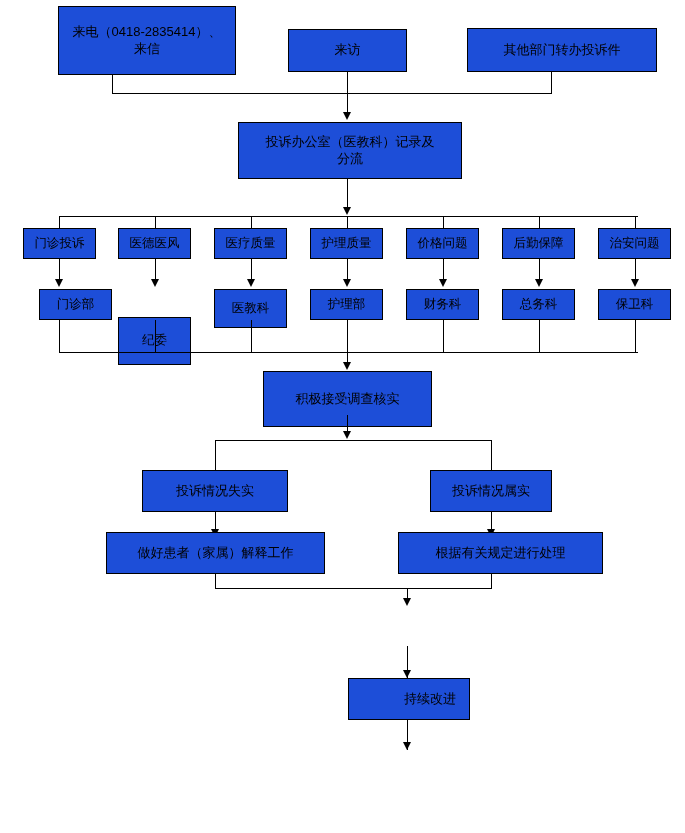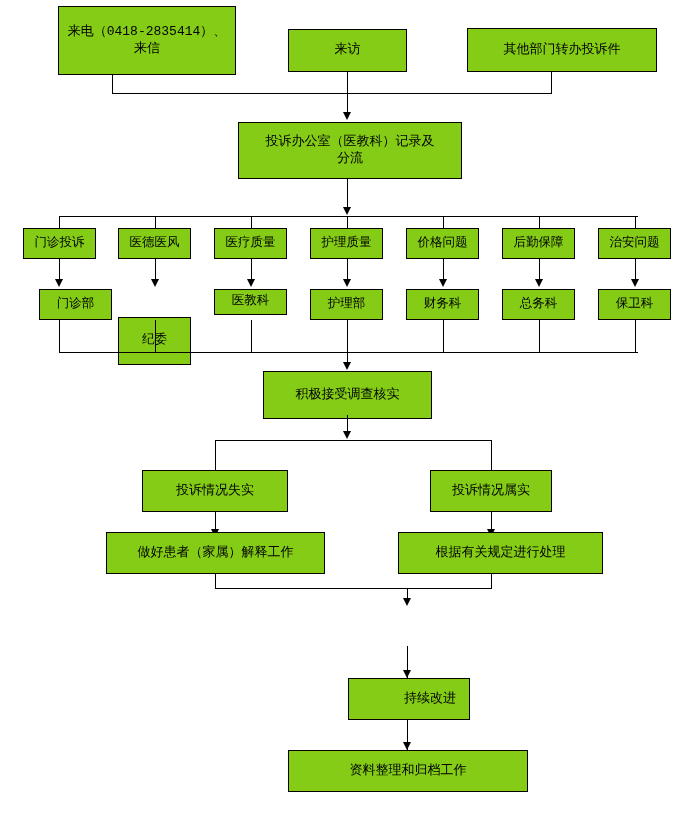--- a/index.html
+++ b/index.html
@@ -15,31 +15,30 @@
     position: relative;
     width: 685px;
     height: 833px;
     background: #ffffff;
     overflow: hidden;
   }
   .node {
     position: absolute;
     box-sizing: border-box;
     border: 1px solid #000000;
-    background: #84cc16;
+    background: #1d4ed8;
     display: flex;
     align-items: center;
     justify-content: center;
     text-align: center;
     color: #000000;
     font-size: 13px;
     line-height: 1.25;
     padding: 2px 3px;
     white-space: pre-line;
-    font-family: Liberation Mono, monospace;
   }
   .node.small { font-size: 12.5px; }
   .node.tel   { font-size: 13px; }
 
   
   .vline {
     position: absolute;
     width: 1px;
     background: #000000;
   }
@@ -112,39 +111,39 @@
   <div class="arrowhead" style="left:343px; top:279px;"></div>
   <div class="vline" style="left:443px; top:259px; height:21px;"></div>
   <div class="arrowhead" style="left:439px; top:279px;"></div>
   <div class="vline" style="left:539px; top:259px; height:21px;"></div>
   <div class="arrowhead" style="left:535px; top:279px;"></div>
   <div class="vline" style="left:635px; top:259px; height:21px;"></div>
   <div class="arrowhead" style="left:631px; top:279px;"></div>
 
   <div class="node small" style="left:23px;  top:289px; width:73px; height:31px;margin-left:16px;">门诊部</div>
   <div class="node small" style="left:118px; top:289px; width:73px; height:48px;margin-top:28px;">纪委</div>
-  <div class="node small" style="left:214px; top:289px; width:73px; height:26px;">医教科</div>
+  <div class="node small" style="left:214px; top:289px; width:73px; height:39px;">医教科</div>
   <div class="node small" style="left:310px; top:289px; width:73px; height:31px;">护理部</div>
   <div class="node small" style="left:406px; top:289px; width:73px; height:31px;">财务科</div>
   <div class="node small" style="left:502px; top:289px; width:73px; height:31px;">总务科</div>
   <div class="node small" style="left:598px; top:289px; width:73px; height:31px;">保卫科</div>
 
   <div class="vline" style="left:59px;  top:320px; height:32px;"></div>
   <div class="vline" style="left:155px; top:320px; height:32px;"></div>
   <div class="vline" style="left:251px; top:320px; height:32px;"></div>
   <div class="vline" style="left:347px; top:320px; height:32px;"></div>
   <div class="vline" style="left:443px; top:320px; height:32px;"></div>
   <div class="vline" style="left:539px; top:320px; height:32px;"></div>
   <div class="vline" style="left:635px; top:320px; height:32px;"></div>
   <div class="hline" style="left:59px; top:352px; width:579px;"></div>
 
   <div class="vline" style="left:347px; top:352px; height:12px;"></div>
   <div class="arrowhead" style="left:343px; top:362px;"></div>
 
-  <div class="node" style="left:263px; top:371px; width:169px; height:48px;">积极接受调查核实</div>
+  <div class="node" style="left:263px; top:371px; width:169px; height:56px;">积极接受调查核实</div>
 
   <div class="vline" style="left:347px; top:415px; height:18px;"></div>
   <div class="arrowhead" style="left:343px; top:431px;"></div>
   <div class="hline" style="left:215px; top:440px; width:277px;"></div>
   <div class="vline" style="left:215px; top:440px; height:30px;"></div>
   <div class="vline" style="left:491px; top:440px; height:30px;"></div>
 
   <div class="node" style="left:142px; top:470px; width:146px; height:42px;">投诉情况失实</div>
   <div class="node" style="left:430px; top:470px; width:122px; height:42px;">投诉情况属实</div>
 
@@ -164,15 +163,14 @@
 
 
   <div class="vline" style="left:407px; top:646px; height:32px;"></div>
   <div class="arrowhead" style="left:403px; top:670px;"></div>
 
   <div class="node" style="left:348px; top:678px; width:122px; height:42px;padding-left:45px;">持续改进</div>
 
   <div class="vline" style="left:407px; top:720px; height:30px;"></div>
   <div class="arrowhead" style="left:403px; top:742px;"></div>
 
-  <div class="node" style="left:288px; top:750px; width:240px; height:42px;">资料整理和归档工作</div>
 
 </div>
 
 </body></html>

